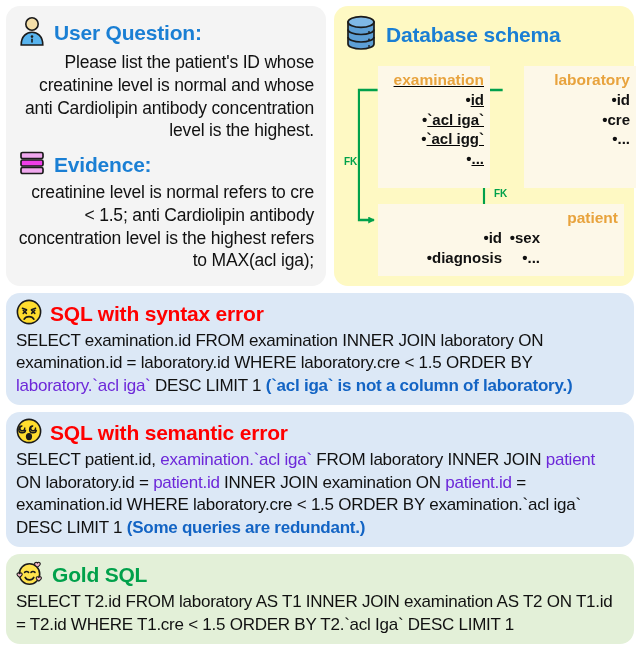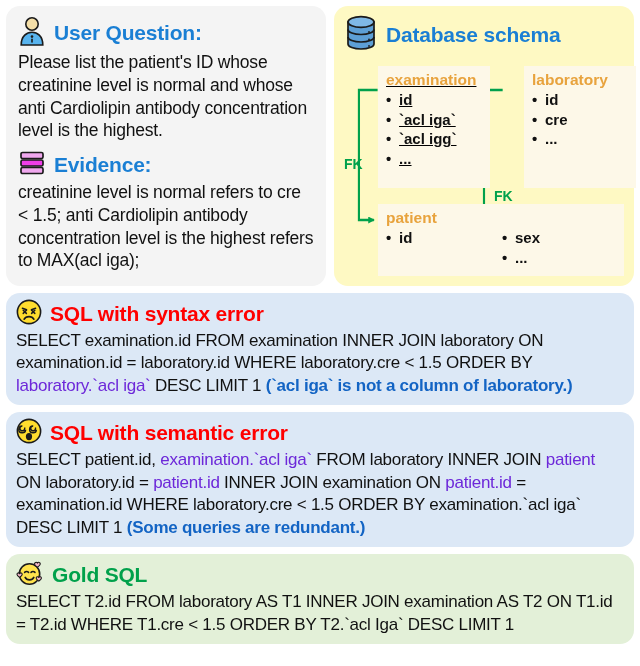--- a/index.html
+++ b/index.html
@@ -23,20 +23,21 @@
 
   
   .top-row {
     display: flex;
     gap: 8px;
     height: 280px;
   }
   .panel {
     border-radius: 14px;
     box-sizing: border-box;
+    text-align: right;
   }
   .panel-question {
     width: 320px;
     background: #f4f4f4;
     padding: 10px 12px 8px 12px;
   }
   .panel-schema {
     flex: 1;
     background: #fef9c3;
     padding: 8px 10px 8px 10px;
@@ -101,21 +102,21 @@
   .tbl-exam { left: 34px;  top: 6px;  width: 112px; height: 122px; text-decoration: underline; }
   .tbl-lab  { left: 180px; top: 6px;  width: 112px; height: 122px; }
   .tbl-pat  { left: 34px;  top: 144px; width: 246px; height: 72px; }
   .pat-cols { display: flex; }
   .pat-cols .c1 { width: 116px; }
 
   .fk-label {
     position: absolute;
     color: #00a14b;
     font-weight: bold;
-    font-size: 14px;
+    font-size: 10px;
   }
   .svg-links {
     position: absolute;
     left: 0; top: 0;
     width: 100%; height: 100%;
     pointer-events: none;
   }
 
   
   .sql-panel {
@@ -222,20 +223,21 @@
           <div class="col"><span class="bullet">•</span><span>id</span></div>
           <div class="col"><span class="bullet">•</span><span>cre</span></div>
           <div class="col"><span class="bullet">•</span><span>...</span></div>
         </div>
 
         <div class="tbl tbl-pat">
           <div class="tbl-name">patient</div>
           <div class="pat-cols">
             <div class="c1">
               <div class="col"><span class="bullet">•</span><span>id</span></div>
+              <div class="col"><span class="bullet">•</span><span>diagnosis</span></div>
             </div>
             <div class="c2">
               <div class="col"><span class="bullet">•</span><span>sex</span></div>
               <div class="col"><span class="bullet">•</span><span>...</span></div>
             </div>
           </div>
         </div>
 
       </div>
     </div>

